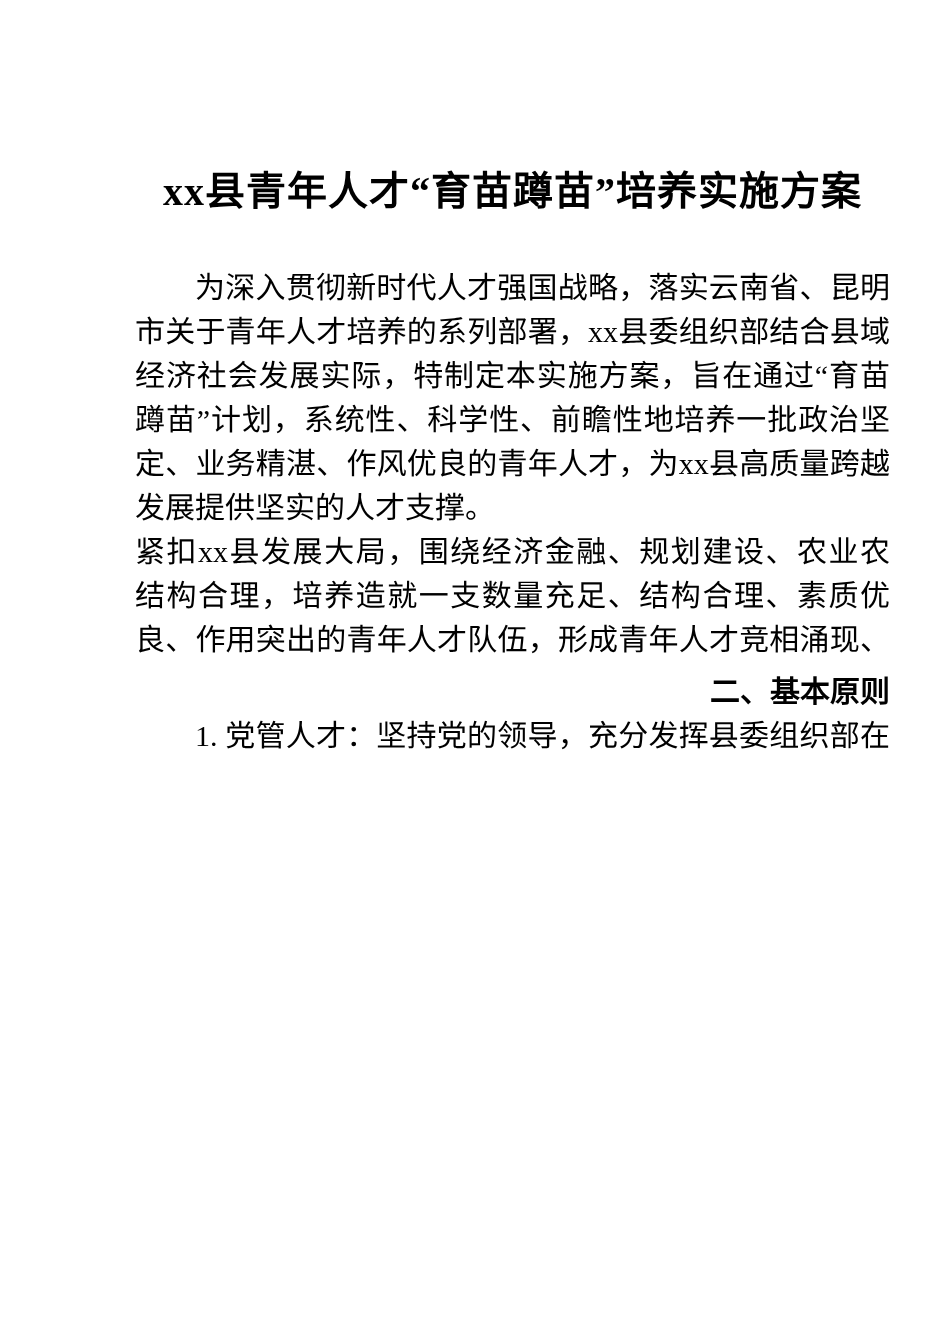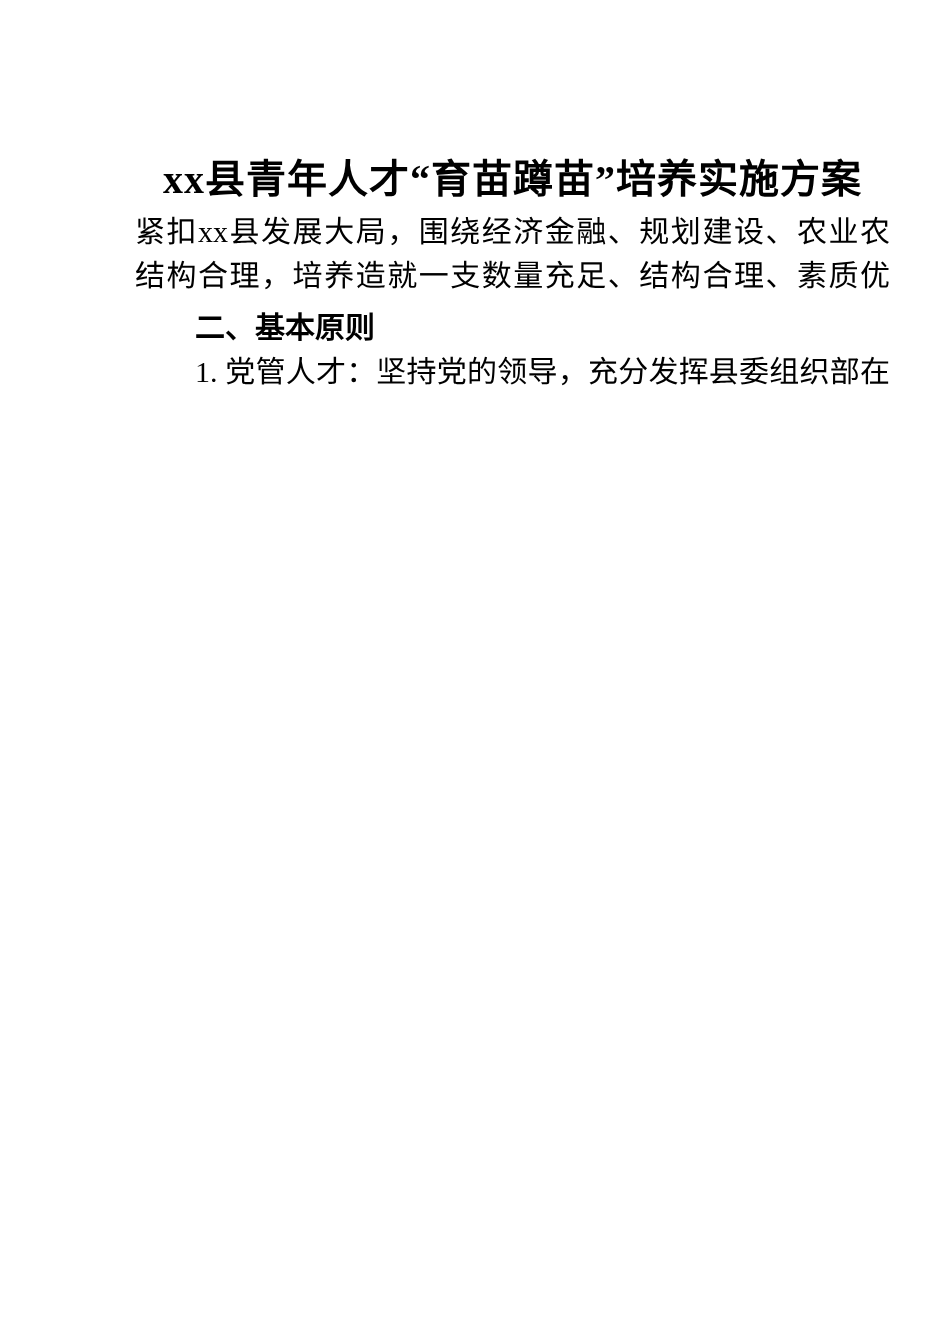--- a/index.html
+++ b/index.html
@@ -4,21 +4,21 @@
 <style>
   html, body {
     margin: 0;
     padding: 0;
     background: #ffffff;
   }
   .page {
     position: relative;
     width: 950px;
     height: 1058px;
-    margin: 0 auto;
+    margin: 12px auto;
     background: #ffffff;
     color: #000000;
     box-sizing: border-box;
     padding: 150px 60px 0 135px;
     overflow: hidden;
   }
   .doc-title {
     margin: 0;
     font-family: "Liberation Serif", "DejaVu Serif", serif;
     font-weight: bold;
@@ -49,34 +49,44 @@
   .heading {
     margin: 6px 0 0 0;
     font-family: "Liberation Sans", "DejaVu Sans", sans-serif;
     font-weight: bold;
     font-size: 30px;
     line-height: 44px;
     text-indent: 2em;
   }
   .heading-2 {
     margin-top: 8px;
+    text-align: right;
   }
 </style>
 </head>
 <body>
 
 <div class="page">
 
   <h1 class="doc-title">xx县青年人才“育苗蹲苗”培养实施方案</h1>
 
+  <div class="para para-first">
+    <div class="line fill indent">为深入贯彻新时代人才强国战略，落实云南省、昆明</div>
+    <div class="line fill">市关于青年人才培养的系列部署，xx县委组织部结合县域</div>
+    <div class="line fill">经济社会发展实际，特制定本实施方案，旨在通过“育苗</div>
+    <div class="line fill">蹲苗”计划，系统性、科学性、前瞻性地培养一批政治坚</div>
+    <div class="line fill">定、业务精湛、作风优良的青年人才，为xx县高质量跨越</div>
+    <div class="line">发展提供坚实的人才支撑。</div>
+  </div>
 
 
   <div class="para">
     <div class="line fill">紧扣xx县发展大局，围绕经济金融、规划建设、农业农</div>
     <div class="line fill">结构合理，培养造就一支数量充足、结构合理、素质优</div>
+    <div class="line fill">良、作用突出的青年人才队伍，形成青年人才竞相涌现、</div>
   </div>
 
   <h2 class="heading heading-2">二、基本原则</h2>
 
   <div class="para">
     <div class="line fill indent">1. 党管人才：坚持党的领导，充分发挥县委组织部在</div>
 
   </div>
 
 </div>

